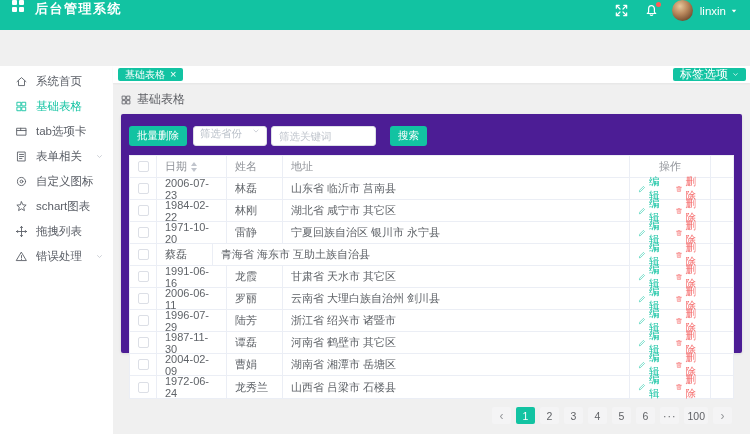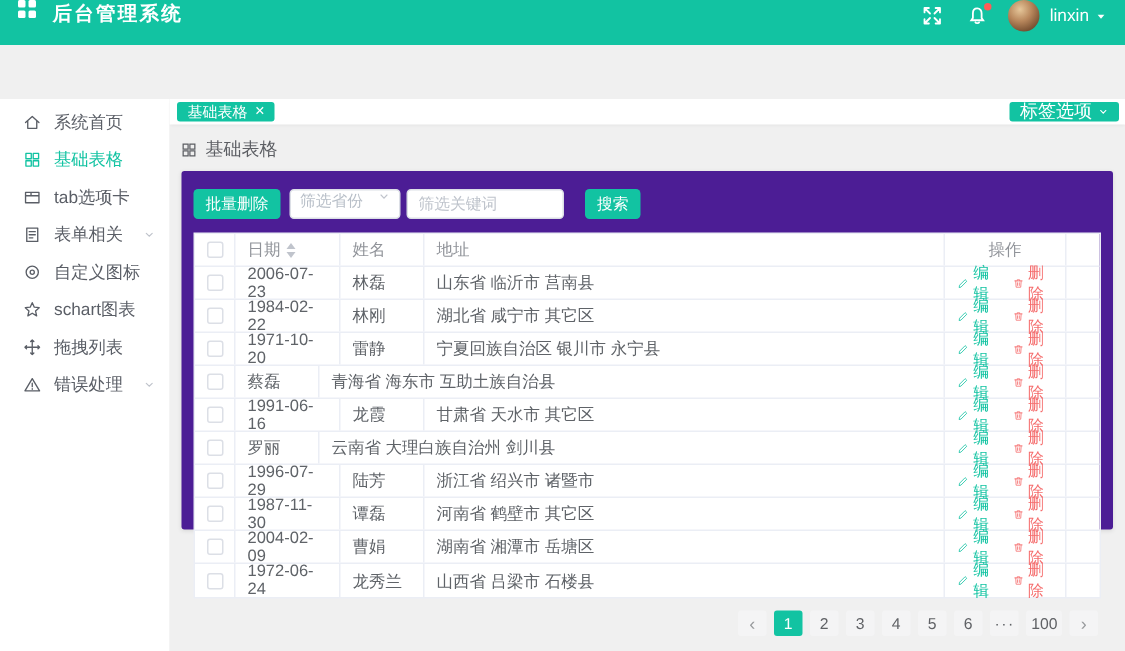--- a/index.html
+++ b/index.html
@@ -376,20 +376,21 @@
                   </svg>
                   <span>删除</span>
                 </span>
               </div>
               <div class="c c-fill"></div>
             </div>
             <div class="trow">
               <div class="c c-check">
                 <span class="cb"></span>
               </div>
+              <div class="c c-date">2006-06-11</div>
               <div class="c c-name">罗丽</div>
               <div class="c c-addr">云南省 大理白族自治州 剑川县</div>
               <div class="c c-ops">
                 <span class="link edit">
                   <svg viewBox="0 0 16 16">
                     <path d="M3 13 l0.5-2.7 7.5-7.5 2.2 2.2 -7.5 7.5 z"></path>
                   </svg>
                   <span>编辑</span>
                 </span>
                 <span class="link del">

